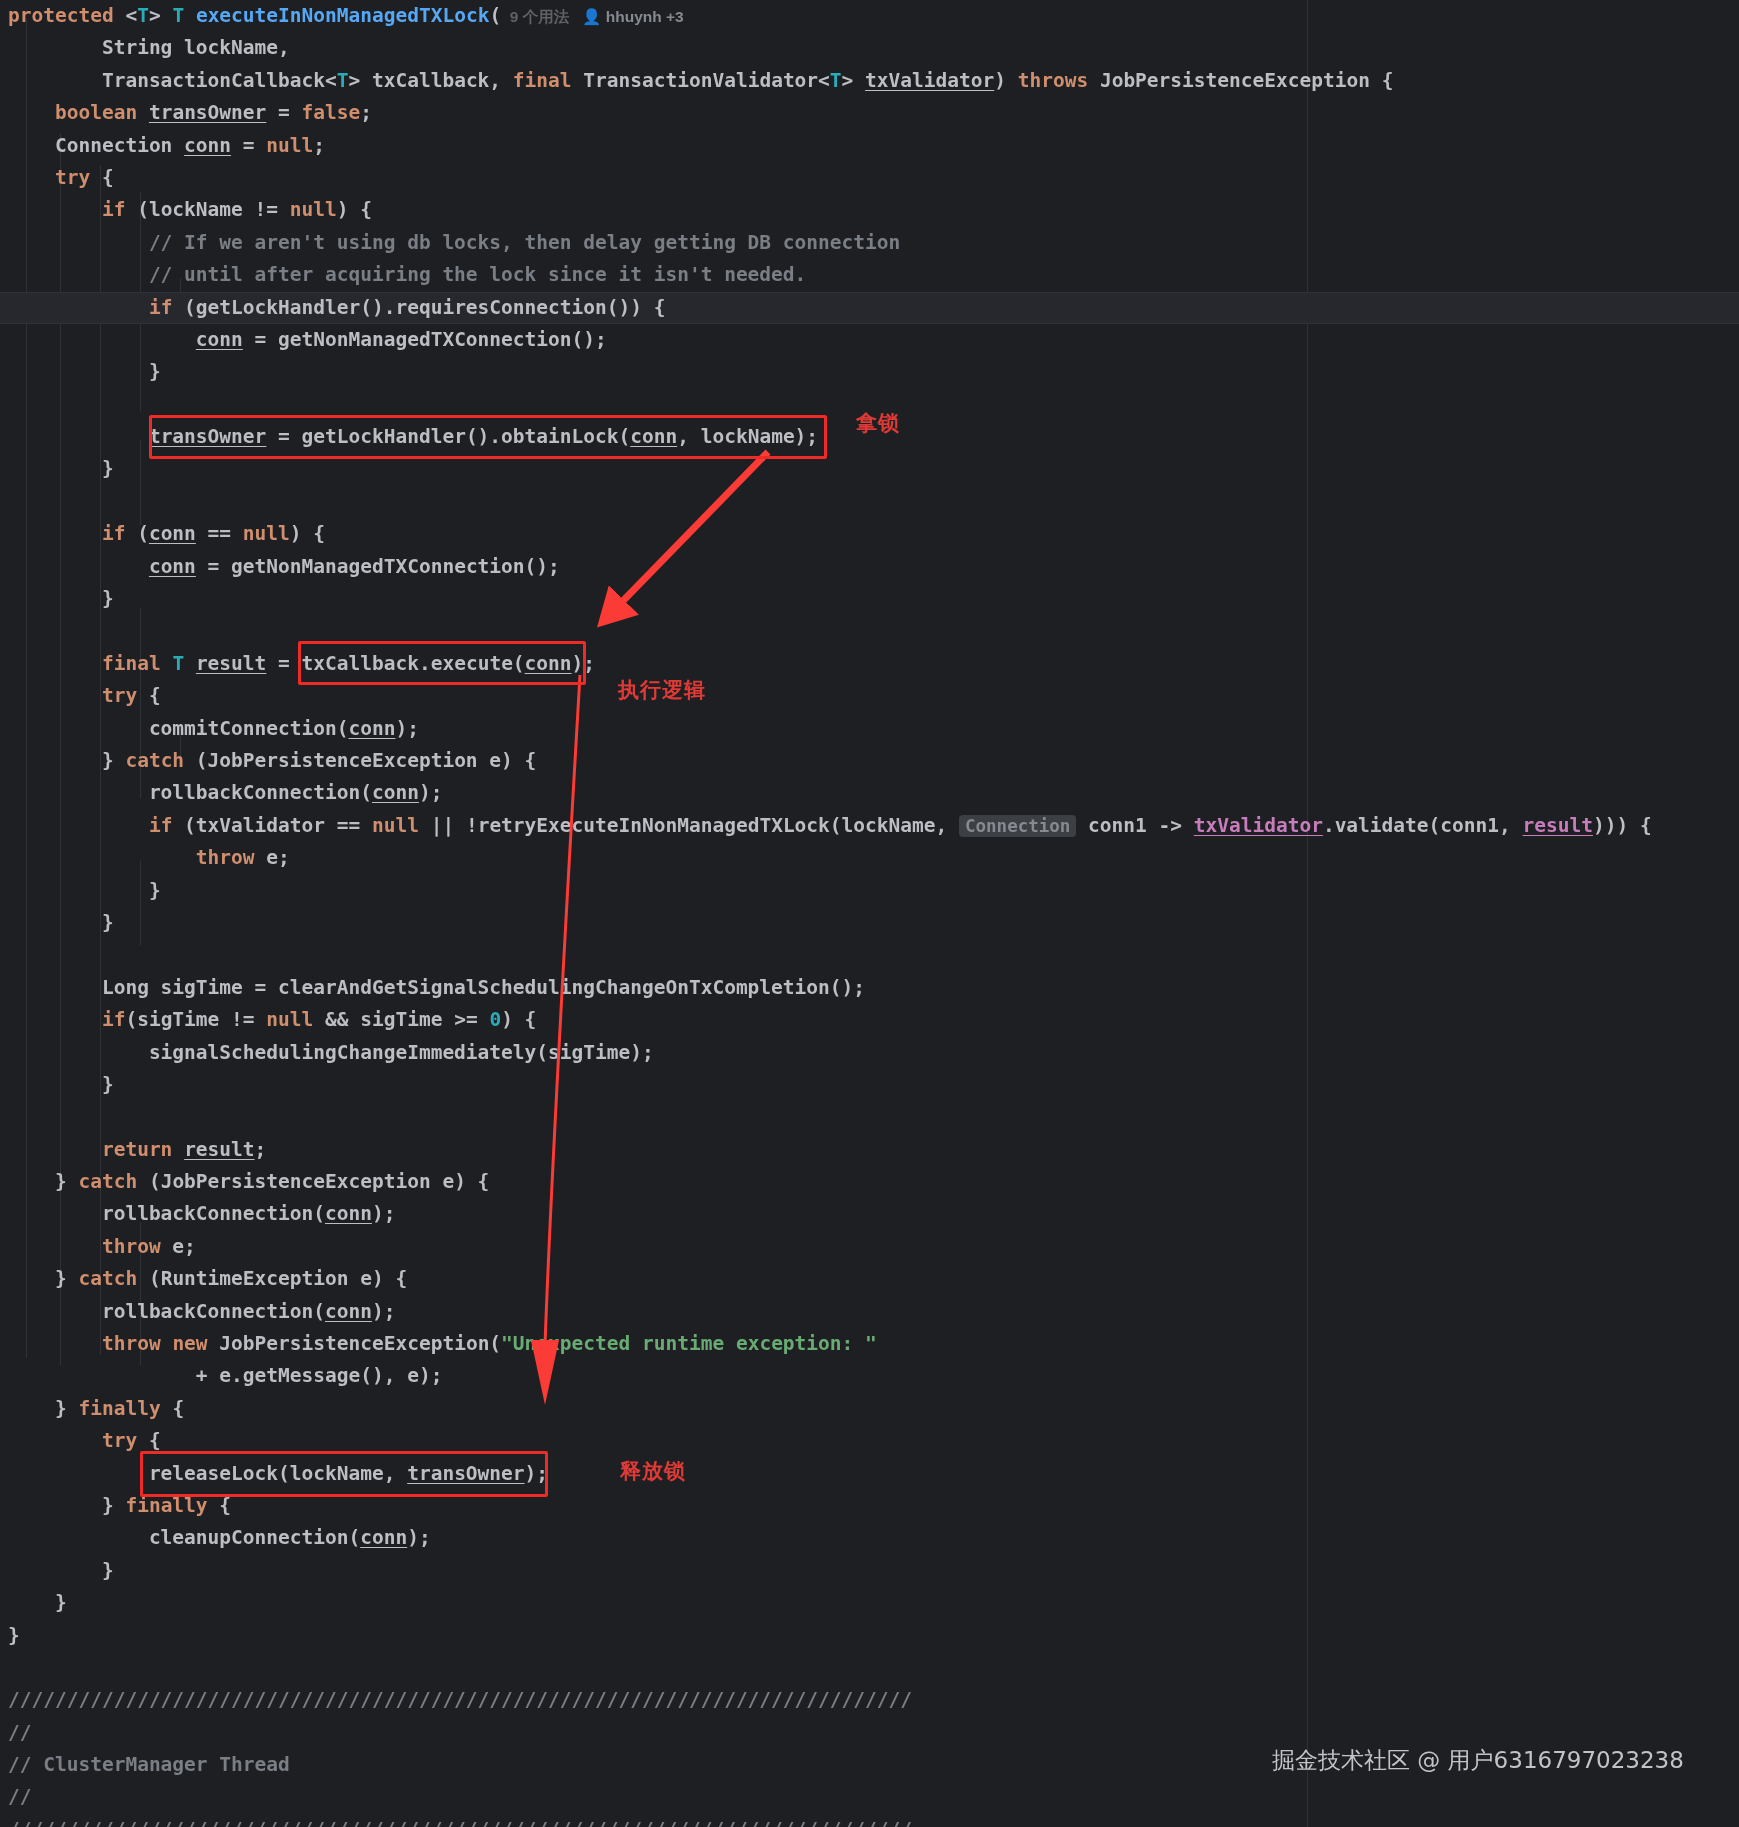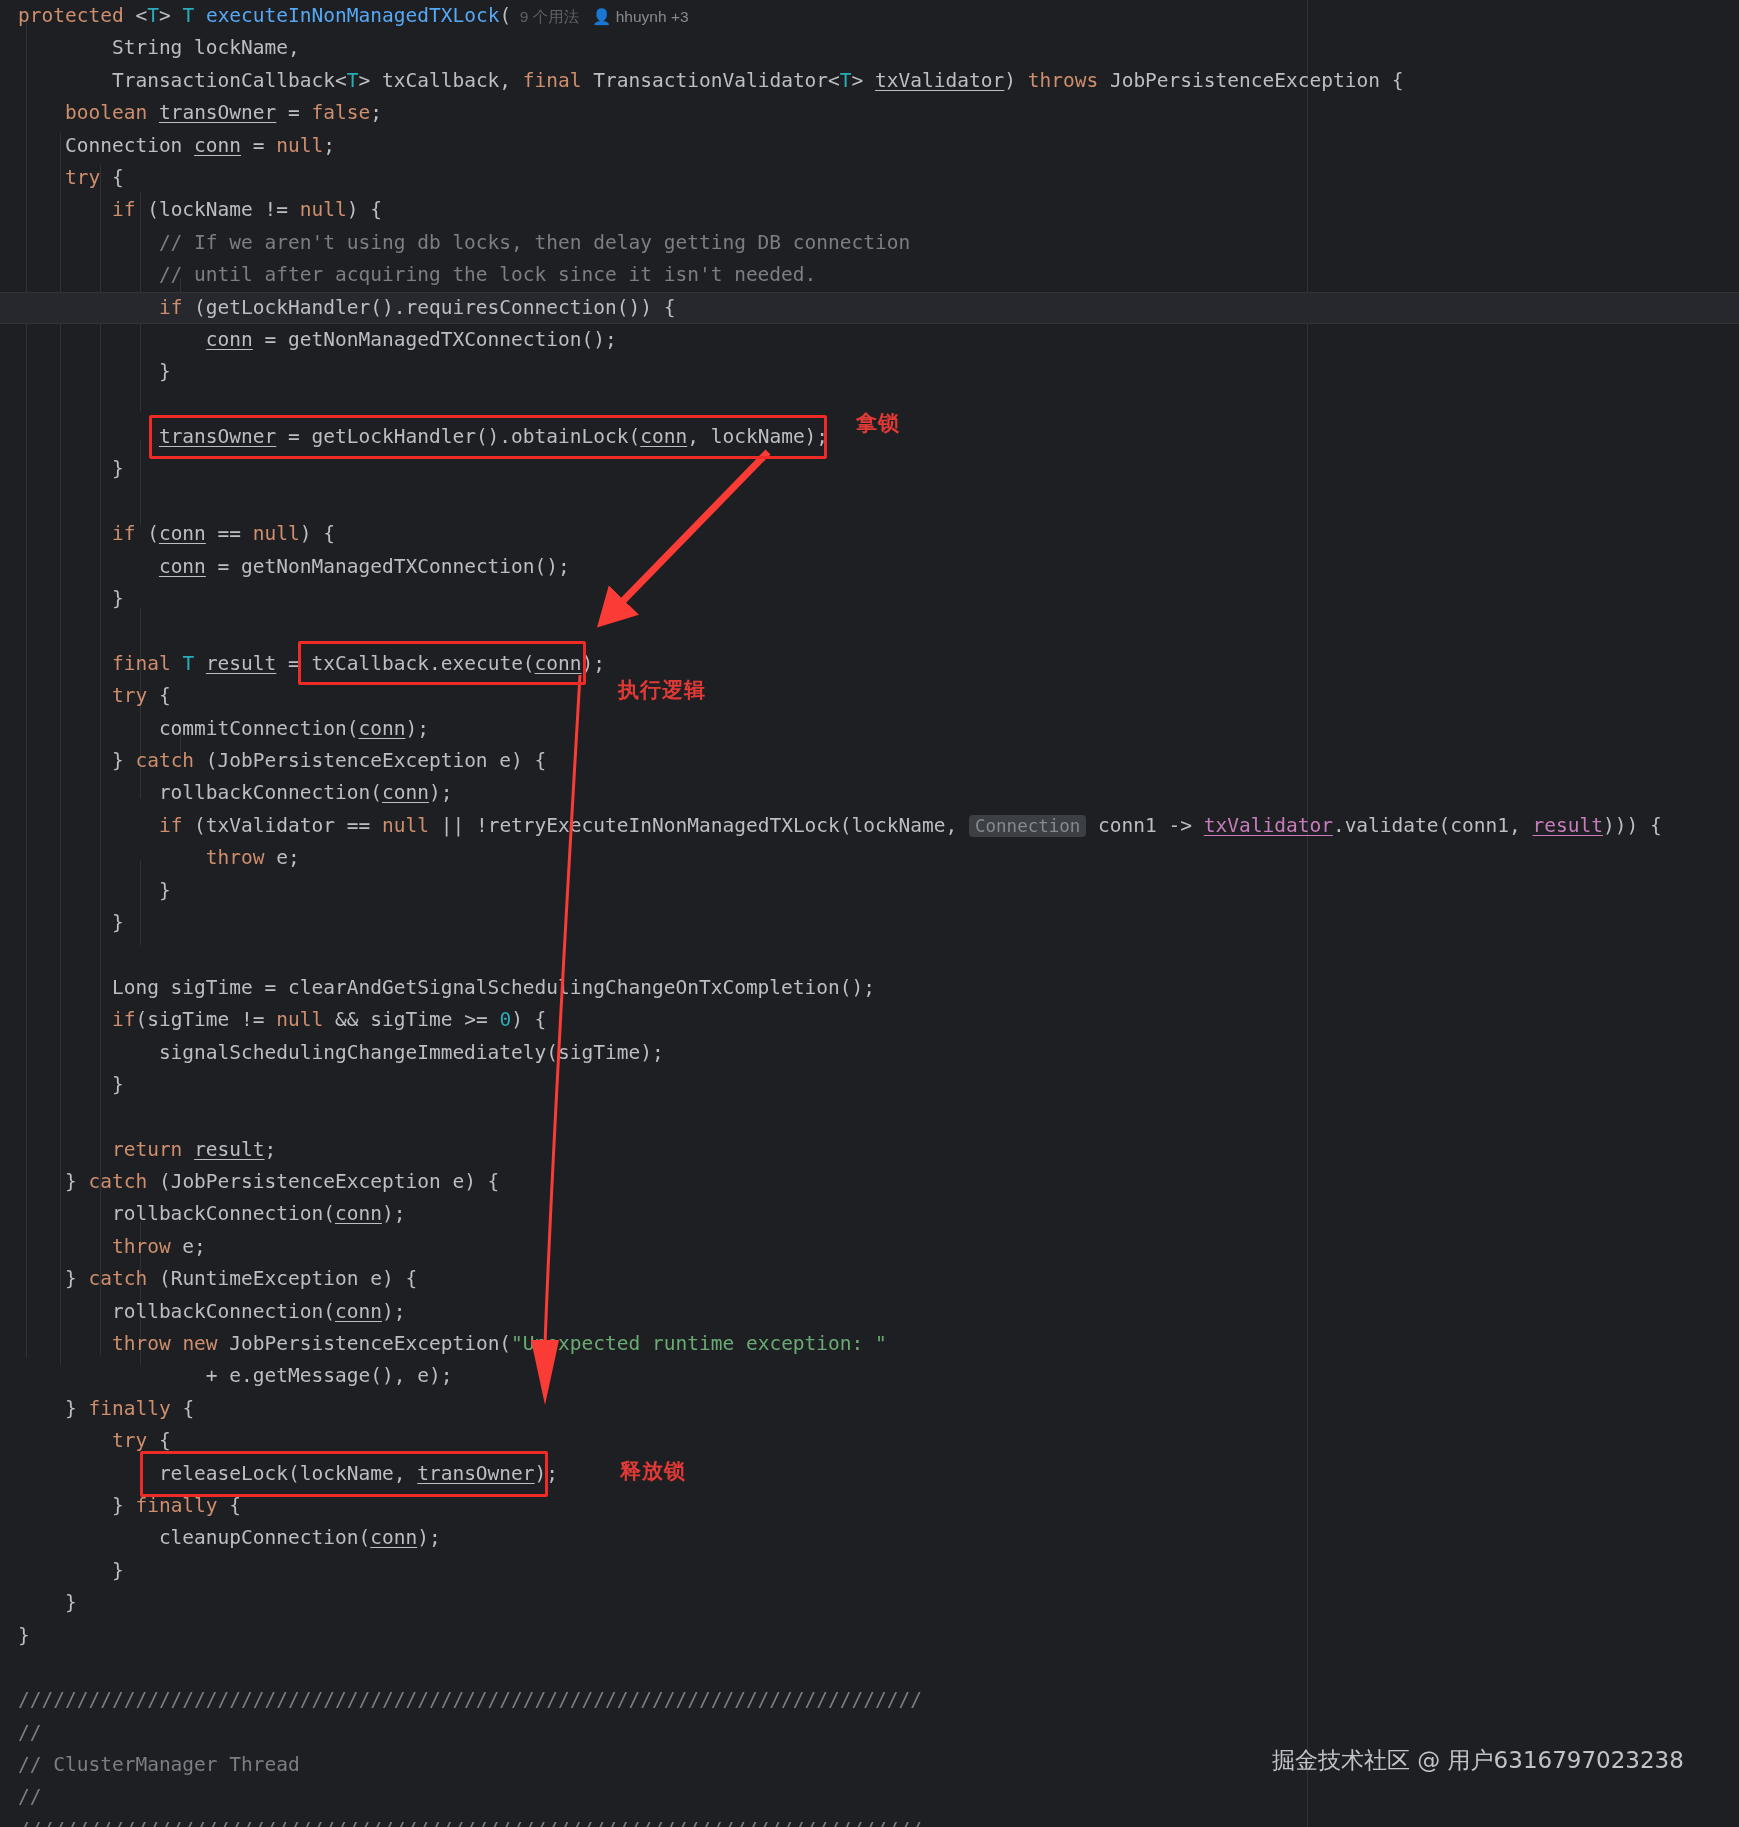--- a/index.html
+++ b/index.html
@@ -28,21 +28,22 @@
     line-height: 32.4px;
     white-space: pre;
     color: #bcbec4;
     padding-top: 0px;
     box-sizing: border-box;
     z-index: 3;
   }
   .ln {
     position: relative;
     height: 32.4px;
-    padding-left: 18px;
+    padding-left: 8px;
+    font-weight: bold;
   }
   
   .ln.cur::before {
     content: "";
     position: absolute;
     left: -26px; right: -1739px; top: 0; bottom: 0;
     background: #26282e;
     border-top: 1px solid #2f3139;
     border-bottom: 1px solid #2f3139;
     z-index: -1;

